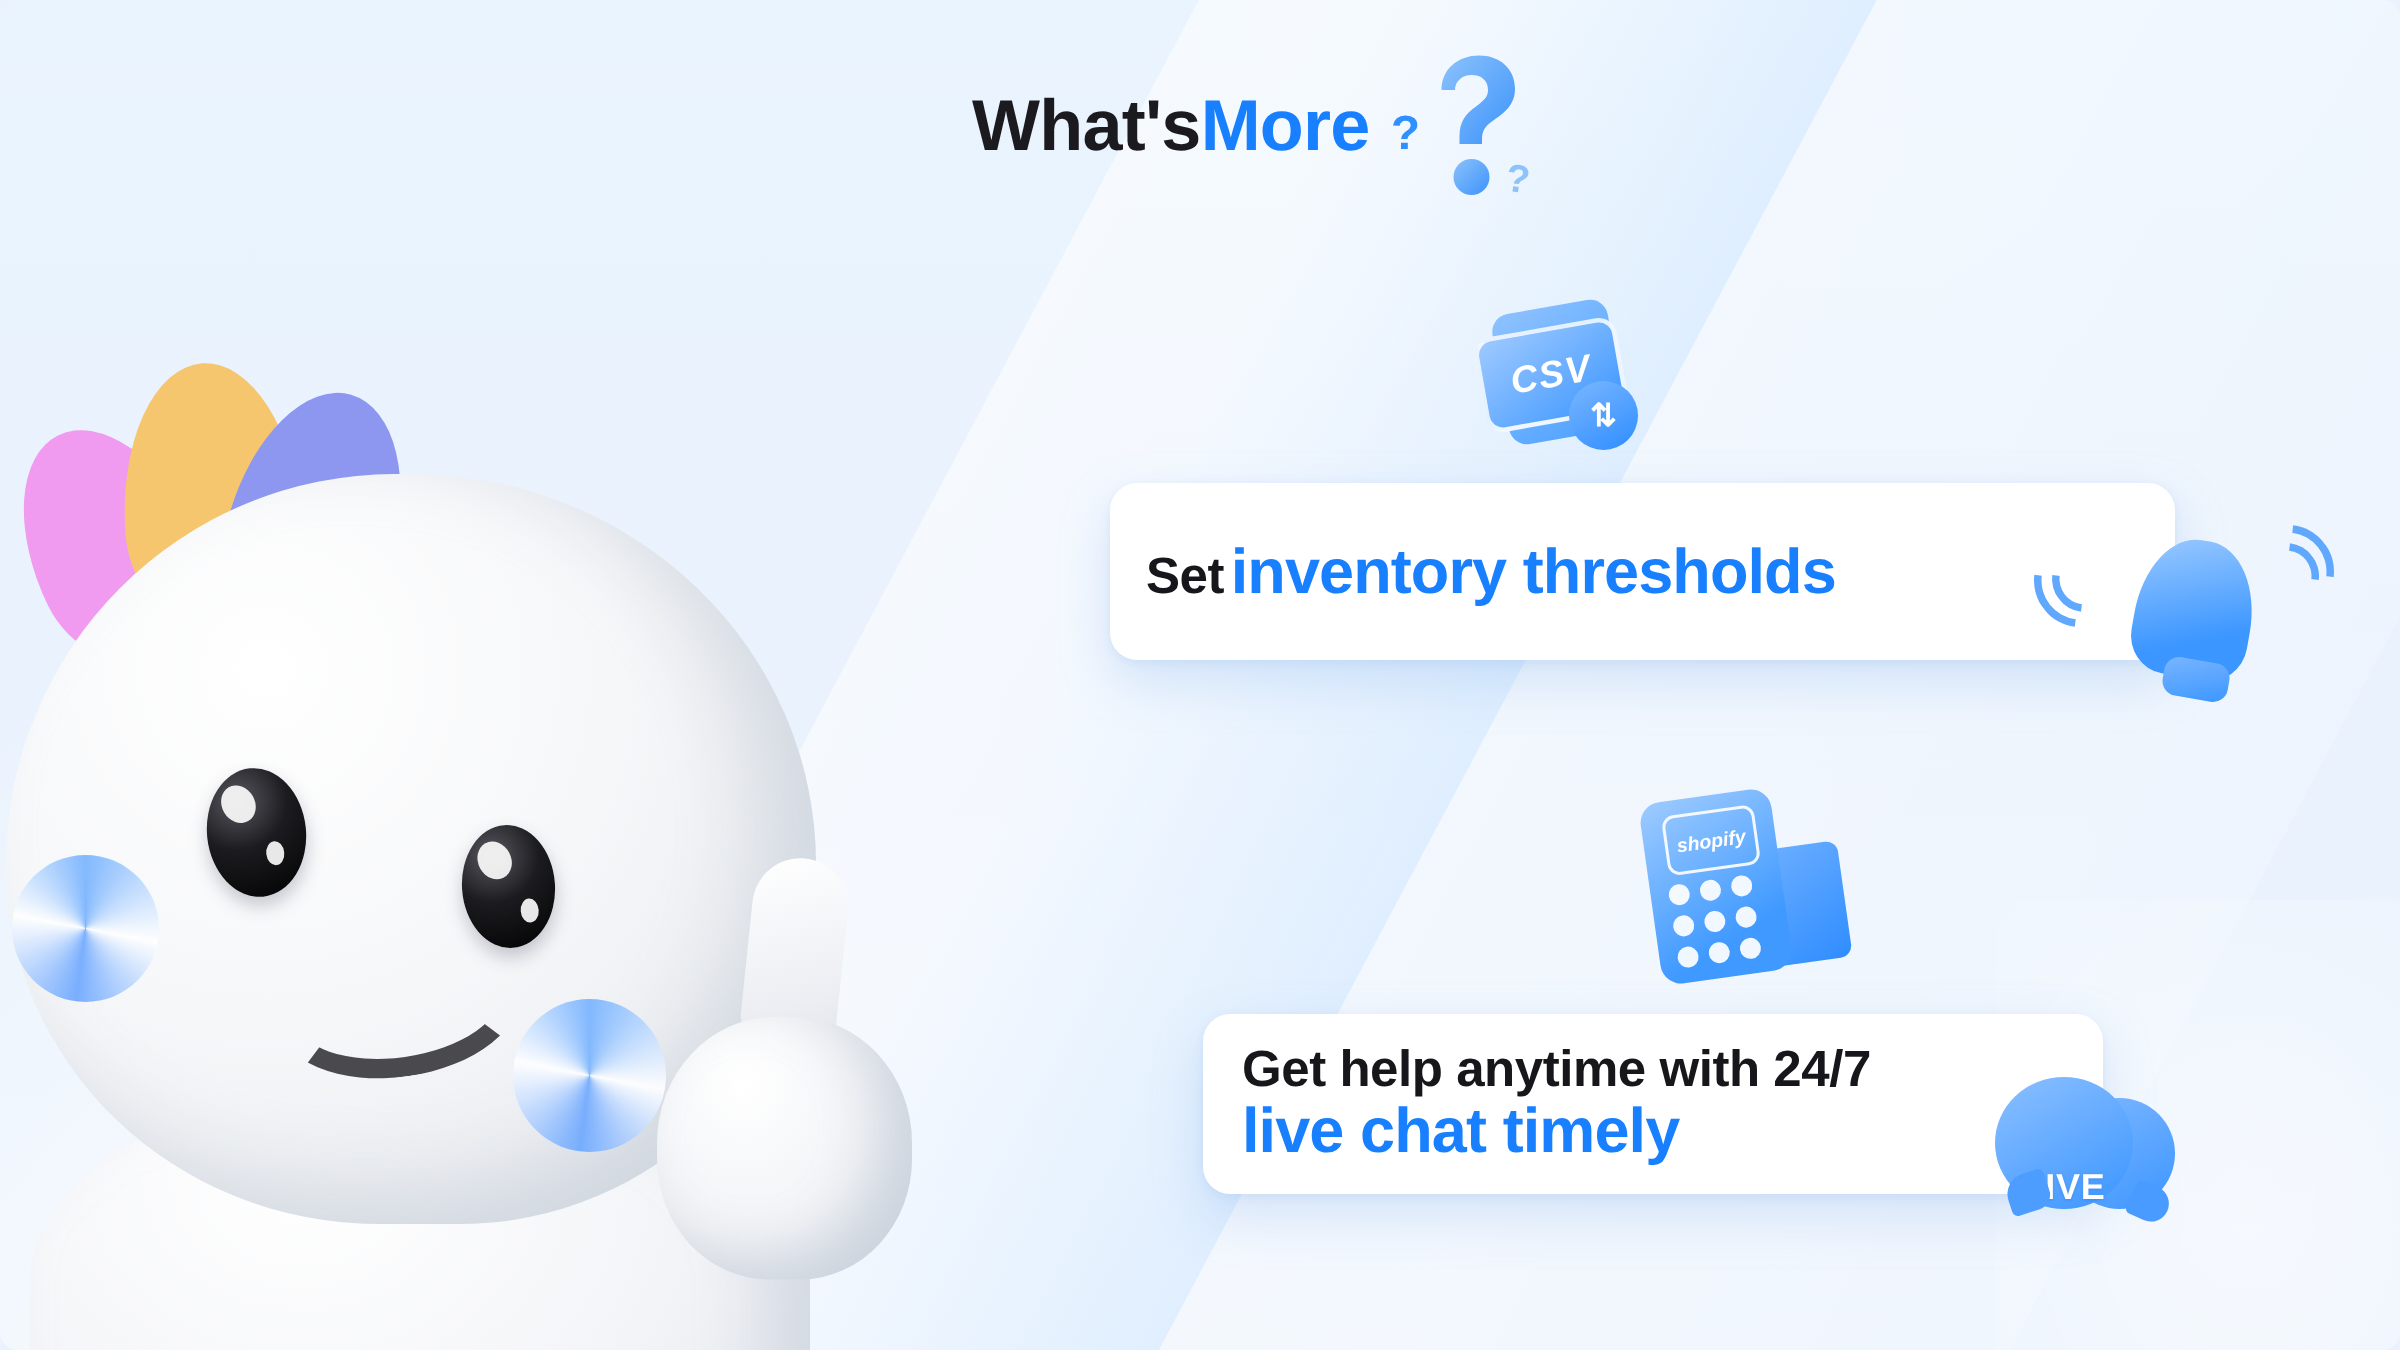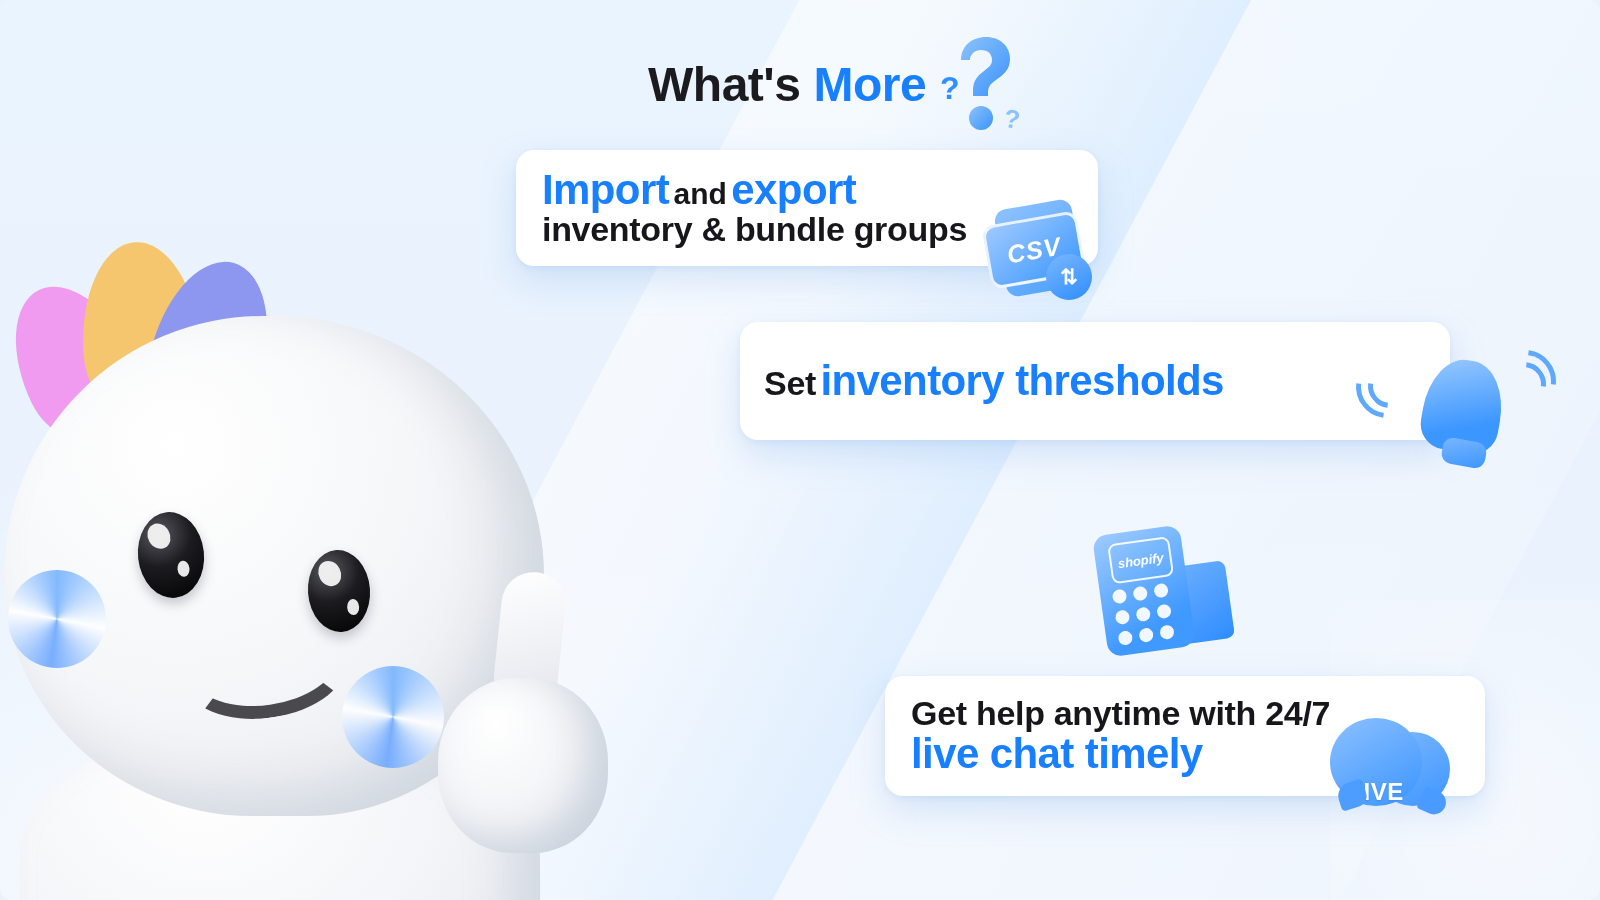--- a/index.html
+++ b/index.html
@@ -21,21 +21,21 @@
     transform:rotate(28deg);transform-origin:top left;}
   .band-c{left:-220px;top:420px;width:700px;height:1000px;
     background:radial-gradient(ellipse at 50% 50%,rgba(255,255,255,.55),rgba(255,255,255,0) 70%);}
   .band-d{left:1330px;top:600px;width:420px;height:520px;
     background:radial-gradient(ellipse at 40% 40%,rgba(255,255,255,.5),rgba(255,255,255,0) 72%);}
 
   
   #title{position:absolute;left:648px;top:52px;height:66px;display:flex;align-items:center;}
   .t-word{font-size:48px;font-weight:800;letter-spacing:-.5px;line-height:1;}
   .t-dark{color:#1b1b1f;}
-  .t-blue{color:#1880ff;margin-left:13px;}
+  .t-blue{color:#1880ff;}
   .q-small{color:#2f90ff;font-size:32px;font-weight:800;margin-left:14px;
     position:relative;top:3px;}
   .q-big{position:absolute;left:293px;top:-18px;width:86px;height:96px;}
   .q-tiny{position:absolute;left:356px;top:52px;color:#8dc3fb;font-size:26px;
     font-weight:800;transform:rotate(8deg);}
 
   
   #mascot{position:absolute;left:-40px;top:120px;width:740px;height:800px;}
   .petal{position:absolute;border-radius:50% 50% 46% 46%/62% 62% 38% 38%;}
   .petal-pink{left:58px;top:162px;width:112px;height:160px;background:#f09af0;
@@ -87,21 +87,21 @@
   .ln{white-space:nowrap;line-height:1.04;}
   .big{font-size:42px;font-weight:800;letter-spacing:-.6px;}
   .mid{font-size:34px;font-weight:700;letter-spacing:-.3px;}
   .blue{color:#1880ff;} .dark{color:#17171b;}
   .sm-and{font-size:30px;font-weight:700;color:#17171b;}
 
   #card1{left:516px;top:150px;width:556px;height:116px;padding:0 0 0 26px;}
   #card2{left:740px;top:322px;width:686px;height:118px;padding:0 0 0 24px;}
   #card3{left:674px;top:496px;width:510px;height:110px;padding:0 0 0 26px;
     justify-content:center;}
-  #card4{left:885px;top:676px;width:574px;height:120px;padding:0 0 0 26px;}
+  #card4{left:802px;top:676px;width:574px;height:120px;padding:0 0 0 26px;}
 
   
   .icon{position:absolute;}
   #csv-icon{left:982px;top:192px;width:118px;height:112px;}
   .csv-back{position:absolute;left:18px;top:12px;width:78px;height:88px;border-radius:12px;
     background:linear-gradient(150deg,#8fc2ff,#4aa0ff);transform:rotate(-10deg);}
   .csv-front{position:absolute;left:4px;top:26px;width:90px;height:58px;border-radius:12px;
     background:linear-gradient(150deg,#9ec9ff,#3d97ff);transform:rotate(-10deg);
     border:3px solid rgba(255,255,255,.85);display:flex;align-items:center;justify-content:center;}
   .csv-txt{color:#fff;font-size:25px;font-weight:800;font-style:italic;letter-spacing:1px;}
@@ -188,28 +188,20 @@
           <stop offset="0" stop-color="#8cc2fb"></stop>
             <stop offset="1" stop-color="#3c93fb"></stop>
         </linearGradient>
       </defs>
       <path d="M20 26c0-14 11-23 25-23s24 9 24 22c0 11-7 16-14 21-6 4-8 7-8 13v3H32v-5c0-10 4-15 11-20 5-4 8-6 8-11 0-6-4-10-11-10-6 0-11 4-11 10z" fill="url(#qg)"></path>
       <circle cx="40" cy="84" r="12" fill="url(#qg)"></circle>
     </svg>
     <span class="q-tiny">?</span>
   </div>
 
-  <div class="card" id="card1">
-    <div class="ln">
-      <span class="big blue">Import</span>
-      <span class="sm-and">and</span>
-      <span class="big blue">export</span>
-    </div>
-    <div class="ln mid dark">inventory &amp; bundle groups</div>
-  </div>
   <div class="icon" id="csv-icon">
     <div class="csv-back"></div>
     <div class="csv-front">
       <span class="csv-txt">CSV</span>
     </div>
     <div class="csv-badge">⇅</div>
   </div>
 
   <div class="card" id="card2">
     <div class="ln">

